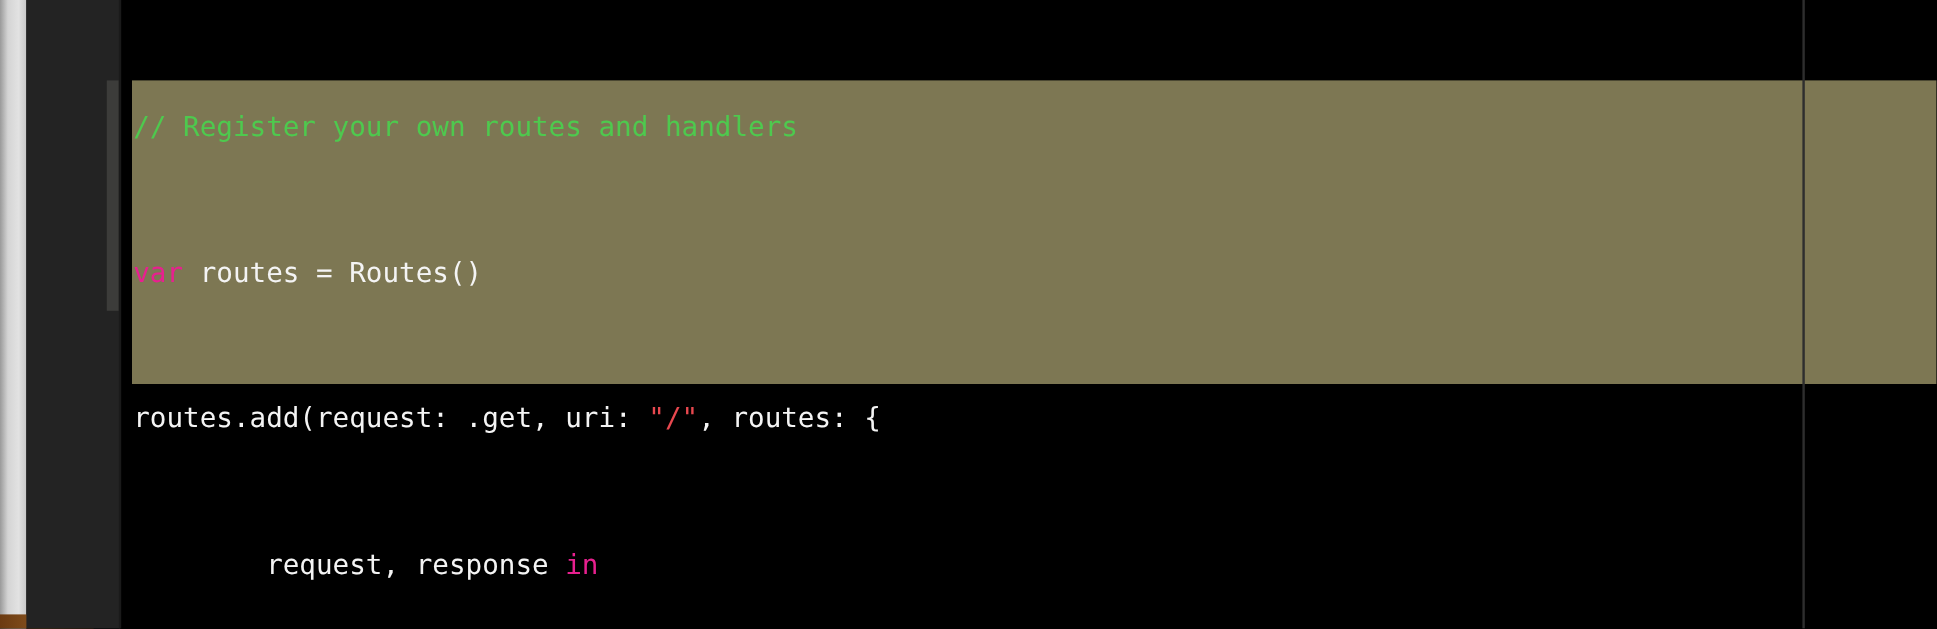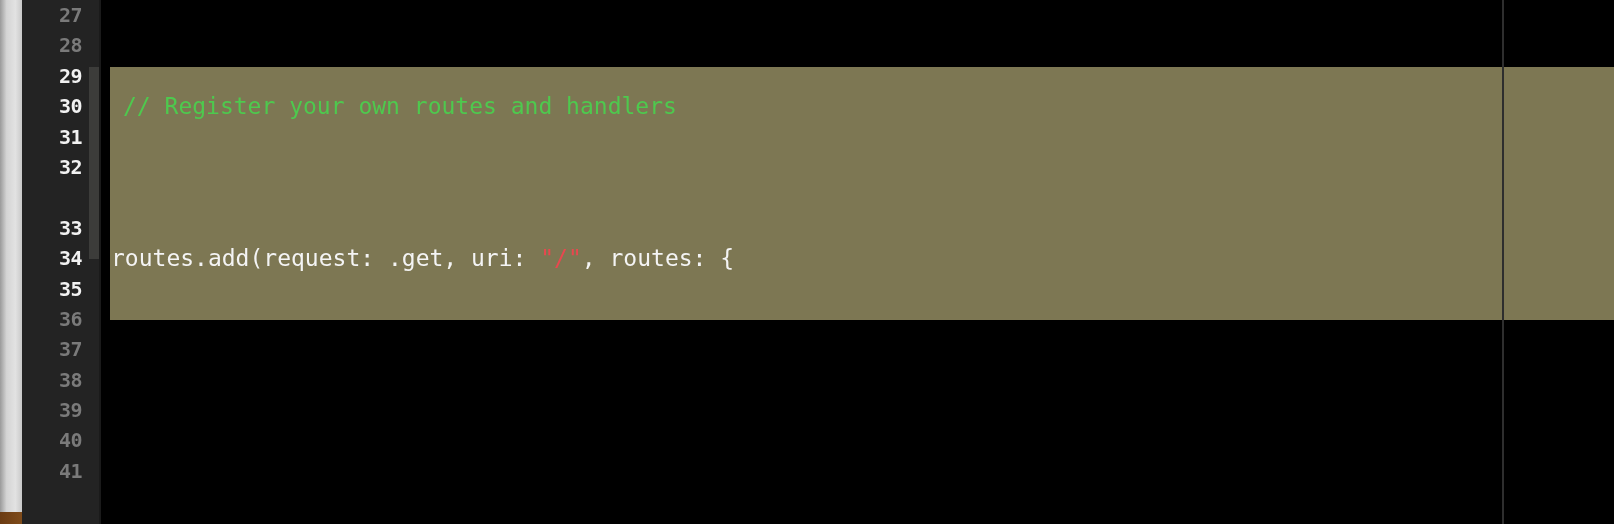--- a/index.html
+++ b/index.html
@@ -92,67 +92,51 @@
     letter-spacing:0px;
   }
   .cl {
     height:30.4px;
     line-height:30.4px;
     padding-left:10px;
     color:#f4f4f4;
   }
 
   
-  .tok-comment { color:#4ec94e;padding-left:12px; }
+  .tok-comment { color:#4ec94e; }
   .tok-keyword { color:#e8208f; }
   .tok-string  { color:#e8484f; }
   .tok-plain   { color:#f4f4f4; }
 </style>
 </head>
 <body>
 
 <div id="editor">
 
   <div class="edge-strip"></div>
   <div class="edge-strip-bottom"></div>
   <div class="gutter-bg"></div>
   <div class="fold-rail" style="top:67px;height:192px;"></div>
   <div class="gutter-divider"></div>
 
-  <div class="linenos">
-    <div class="ln">27</div>
-    <div class="ln">28</div>
-    <div class="ln active">29</div>
-    <div class="ln active">30</div>
-    <div class="ln active">31</div>
-    <div class="ln active">32</div>
-    <div class="ln blank"></div>
-    <div class="ln active">33</div>
-    <div class="ln active">34</div>
-    <div class="ln active">35</div>
-    <div class="ln">36</div>
-    <div class="ln">37</div>
-    <div class="ln">38</div>
-    <div class="ln">39</div>
-    <div class="ln">40</div>
-    <div class="ln">41</div>
-  </div>
 
   <div class="code-surface">
 
     <div class="sel-block"></div>
     <div class="col-guide"></div>
 
     <div class="code-lines">
 
       <div class="cl"><span class="tok-comment">// Register your own routes and handlers</span></div>
 
+      <div class="cl"><span class="tok-keyword">var</span><span class="tok-plain"> routes = Routes()</span></div>
 
       <div class="cl"><span class="tok-plain">routes.add(request: .get, uri: </span><span class="tok-string">"/"</span><span class="tok-plain">, routes: {</span></div>
 
+      <div class="cl"><span class="tok-plain">        request, response </span><span class="tok-keyword">in</span></div>
 
       
 
       
 
       
 
       
 
       

